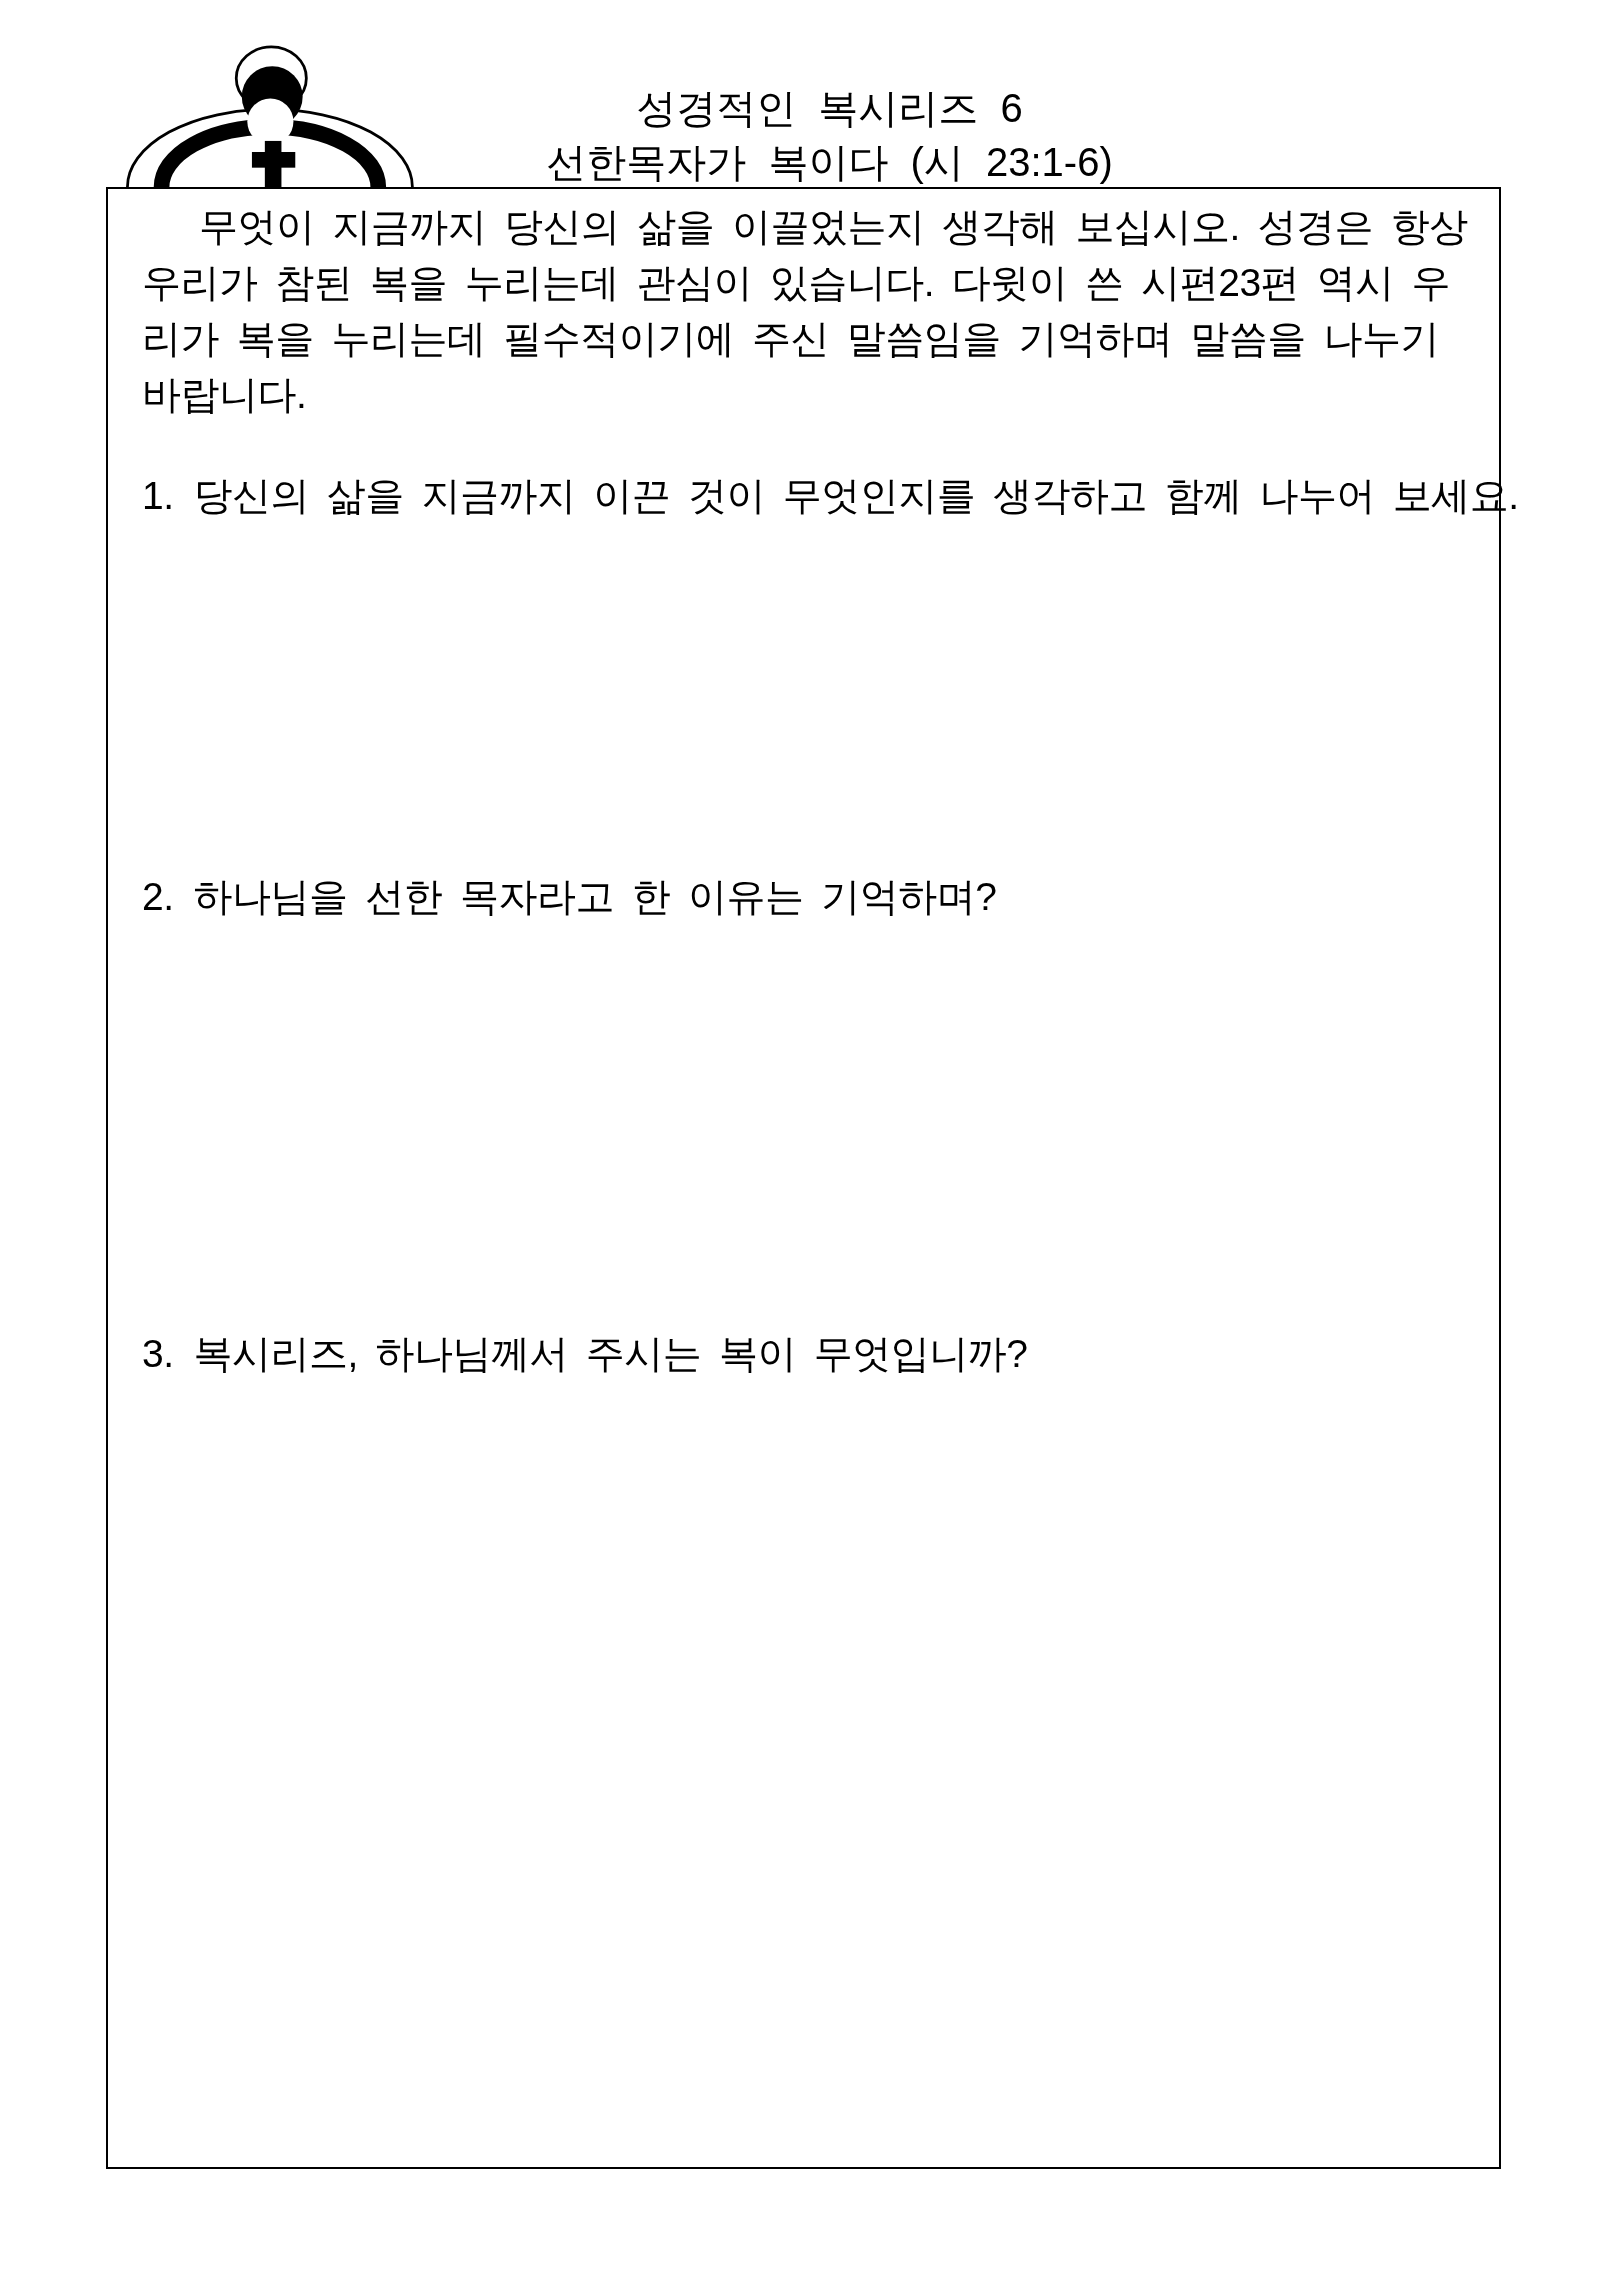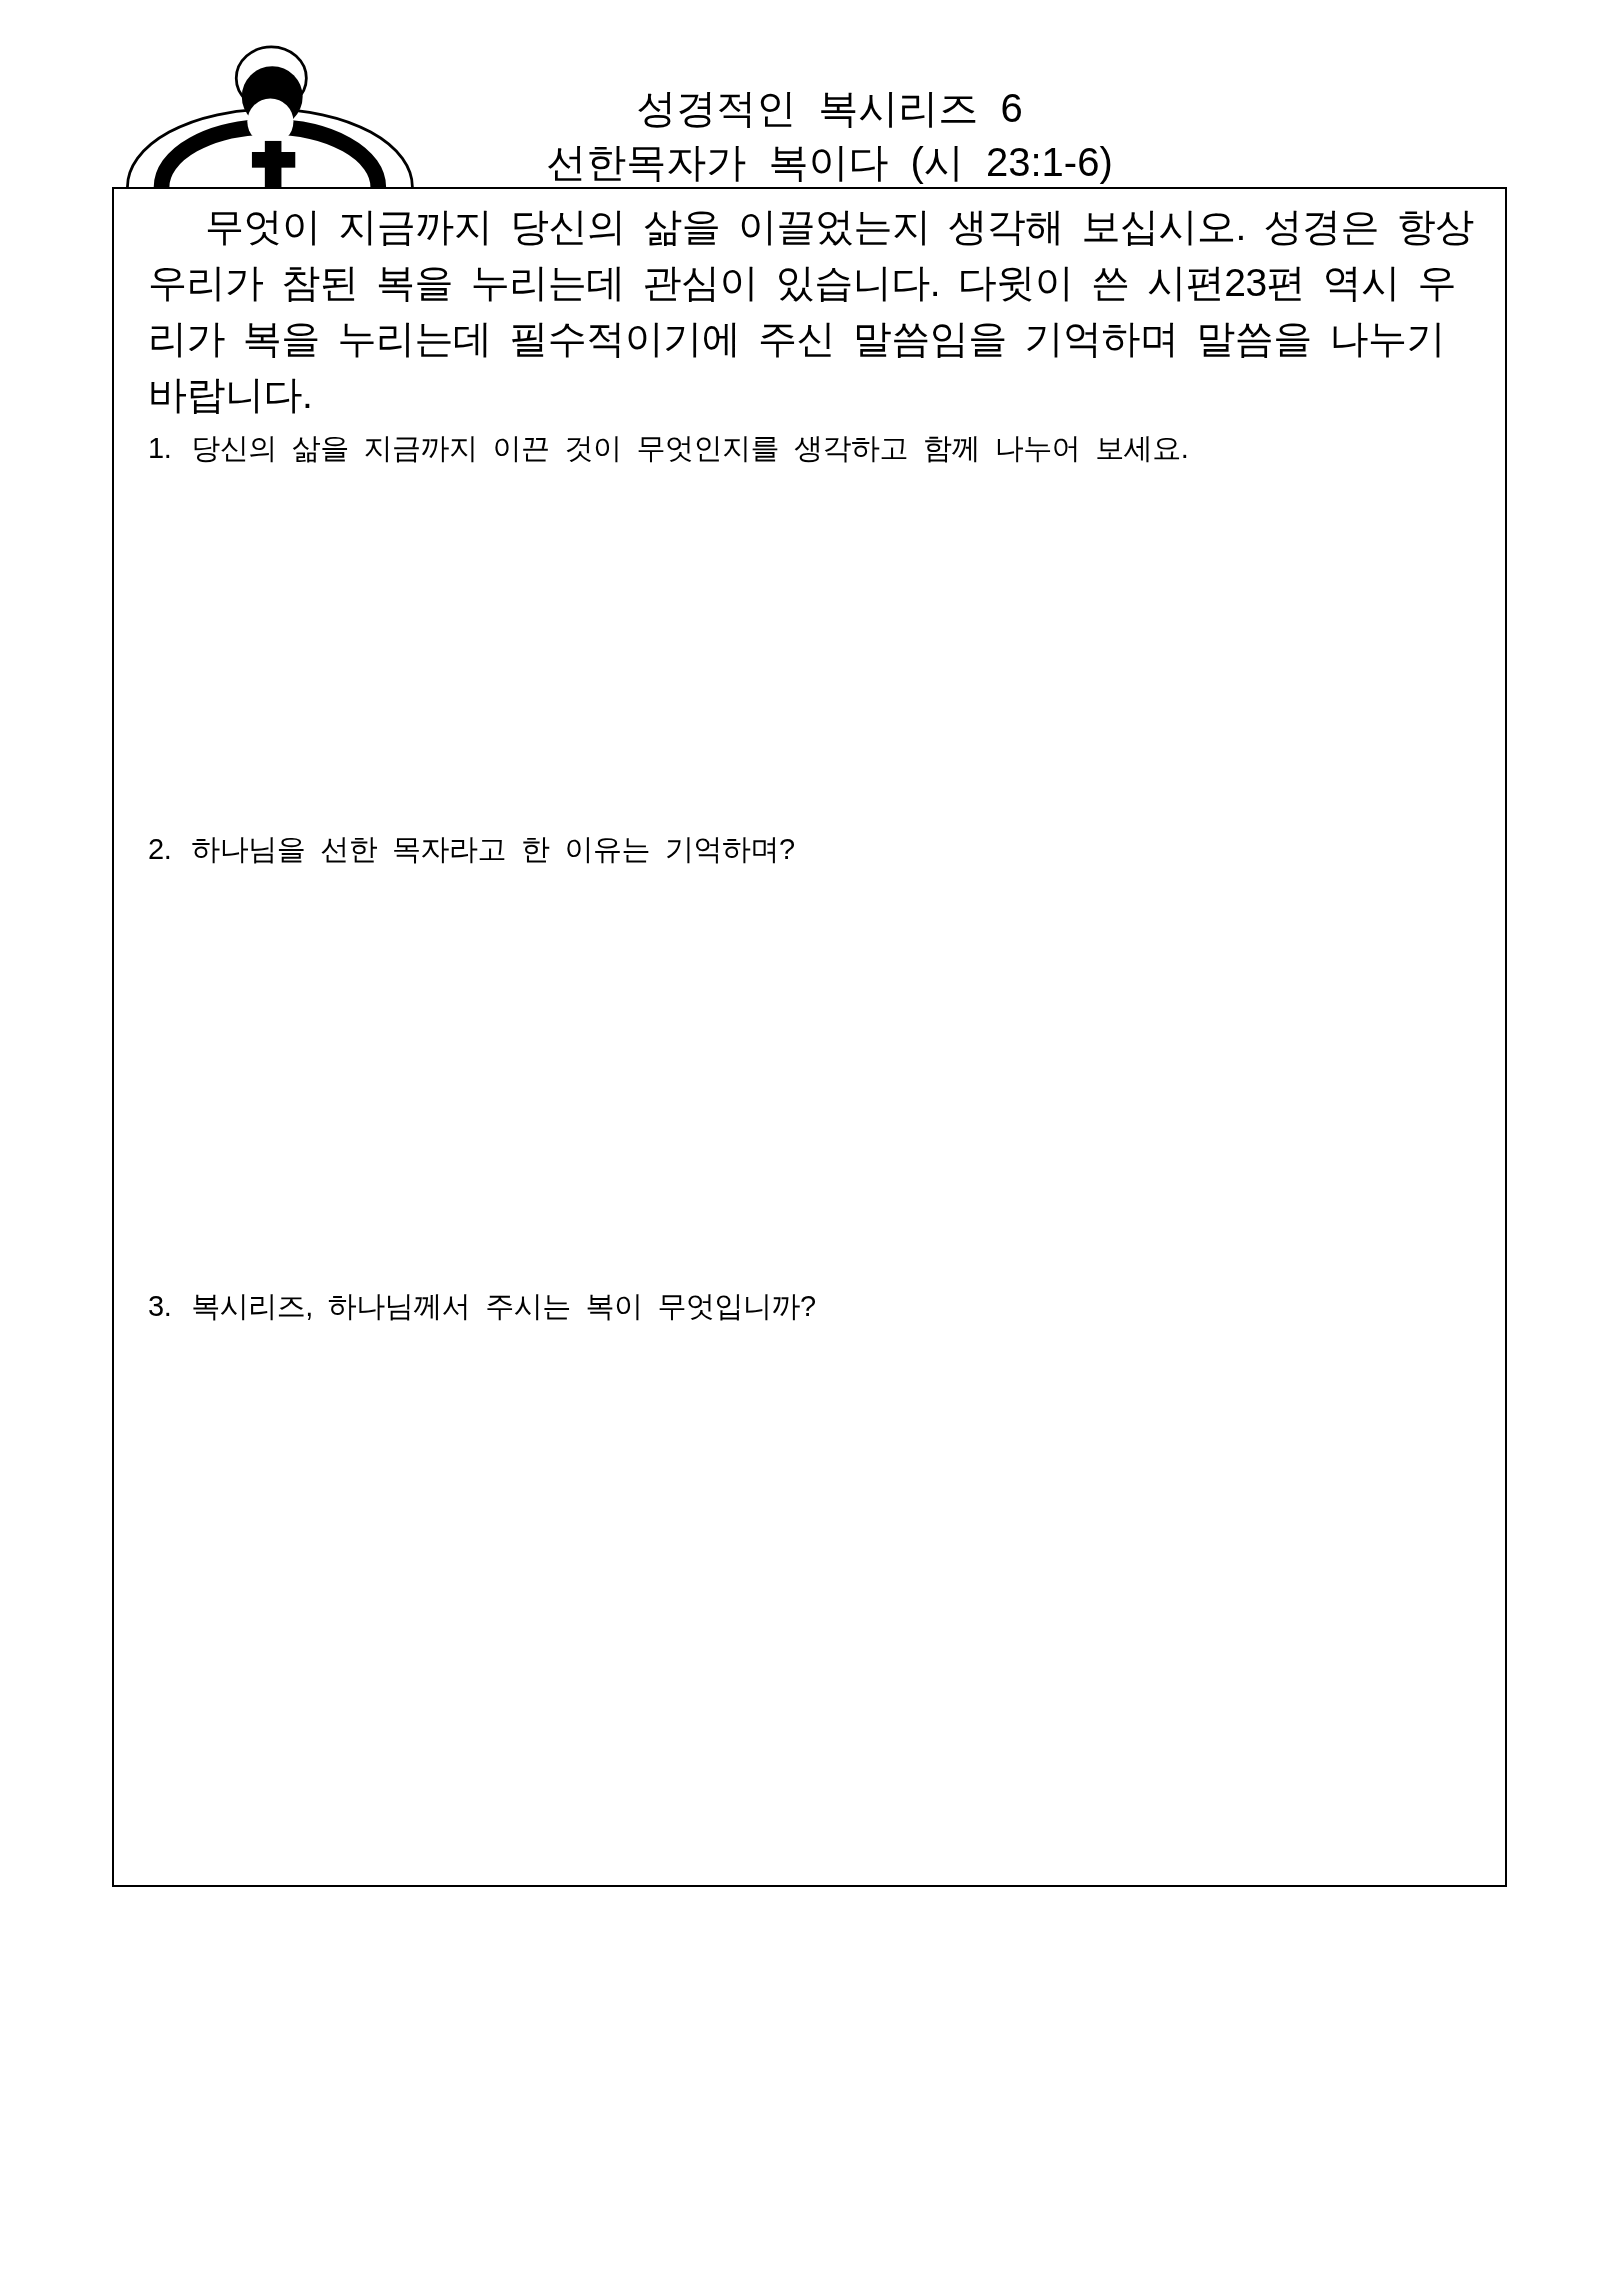--- a/index.html
+++ b/index.html
@@ -32,47 +32,48 @@
     text-align: center;
     font-size: 40px;
     line-height: 54px;
     word-spacing: 11px;
     letter-spacing: 0px;
     color: #000;
     white-space: nowrap;
   }
   .content-box {
     position: absolute;
-    left: 112px;
+    left: 106px;
     top: 187px;
     width: 1395px;
-    height: 1700px;
+    height: 1982px;
     border: 2.8px solid #000000;
     background: #ffffff;
   }
   .intro {
     position: absolute;
     left: 34px;
     top: 10px;
     width: 1327px;
     font-size: 39px;
     line-height: 56px;
     text-indent: 57px;
     word-spacing: 7.4px;
     letter-spacing: -0.5px;
   }
   .question {
     position: absolute;
     left: 34px;
     width: 1329px;
-    font-size: 29px;
+    font-size: 39px;
     line-height: 52px;
     word-spacing: 7.4px;
     letter-spacing: -0.5px;
     white-space: nowrap;
+    margin-top: 48px;
   }
   .q1 { top: 233px; }
   .q2 { top: 634px; }
   .q3 { top: 1091px; }
   .q4 { top: 1506px; }
   .q-num { margin-right: 20px; }
   .answer-space {
     position: absolute;
     left: 34px;
     width: 1329px;

